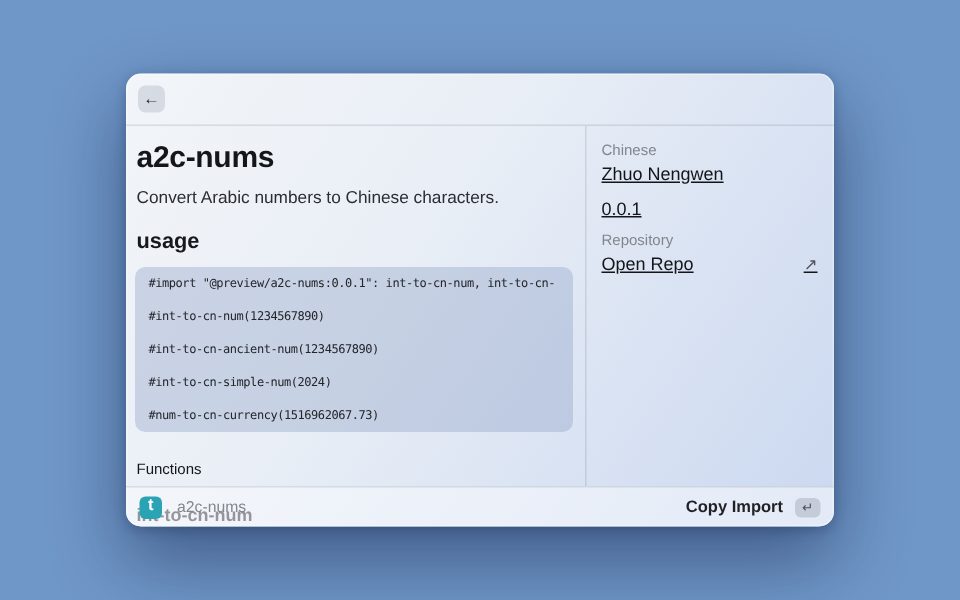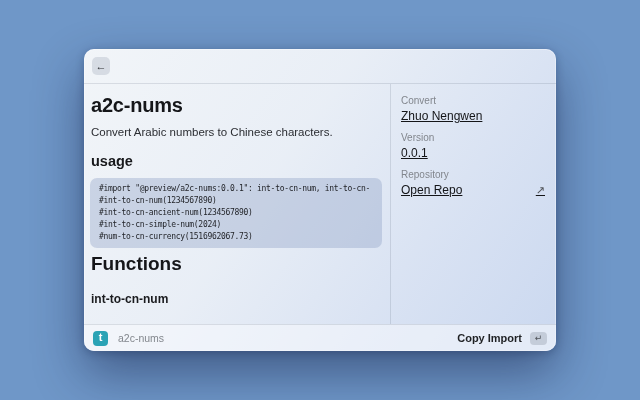--- a/index.html
+++ b/index.html
@@ -67,22 +67,22 @@
     background: rgba(141,161,196,0.38);
     border-radius: 7px;
     padding: 6px 9px;
     overflow: hidden;
   }
   .code-line {
     font-family: "DejaVu Sans Mono", "Liberation Mono", monospace;
     font-size: 8px; line-height: 10px; letter-spacing: -0.3px;
     color: #23252a; white-space: pre;
   }
-  .code-line.gap { margin-top: 2px; }
-  .h-functions { font-size: 19px; font-weight: 700; color: #151619; margin-top: 5px; }
+  .code-line.gap { margin-top: 12px; }
+  .h-functions { font-size: 10px; font-weight: 400; color: #151619; margin-top: 20px; }
   .func-item { font-size: 12px; font-weight: 700; color: #1a1b1e; margin-top: 17px; }
 
   .vdivider { flex: 0 0 1px; background: rgba(60,70,95,0.14); }
 
   .sidebar { flex: 0 0 165px; padding: 11px 11px 0 10px; }
   .side-label { font-size: 10px; color: #82868d; margin-bottom: 3px; }
   .side-value { font-size: 12px; font-weight: 500; color: #141518; margin-bottom: 9px;
                 display: flex; align-items: center; text-decoration: underline; }
   .side-value .val { flex: 1 1 auto; }
   .ext-arrow { font-size: 11px; color: #53565c; font-weight: 400; }
@@ -139,26 +139,25 @@
         <div class="code-line gap">#num-to-cn-currency(1516962067.73)</div>
       </div>
 
       <div class="h-functions">Functions</div>
       <div class="func-item">int-to-cn-num</div>
     </div>
 
     <div class="vdivider"></div>
 
     <aside class="sidebar">
-      <div class="side-label">Convert</div>
+      <div class="side-label">Chinese</div>
       <div class="side-value">
         <span class="val">Zhuo Nengwen</span>
       </div>
 
-      <div class="side-label">Version</div>
       <div class="side-value">
         <span class="val">0.0.1</span>
       </div>
 
       <div class="side-label">Repository</div>
       <div class="side-value repo-link">
         <span class="val">Open Repo</span>
         <span class="ext-arrow">↗</span>
       </div>
     </aside>

